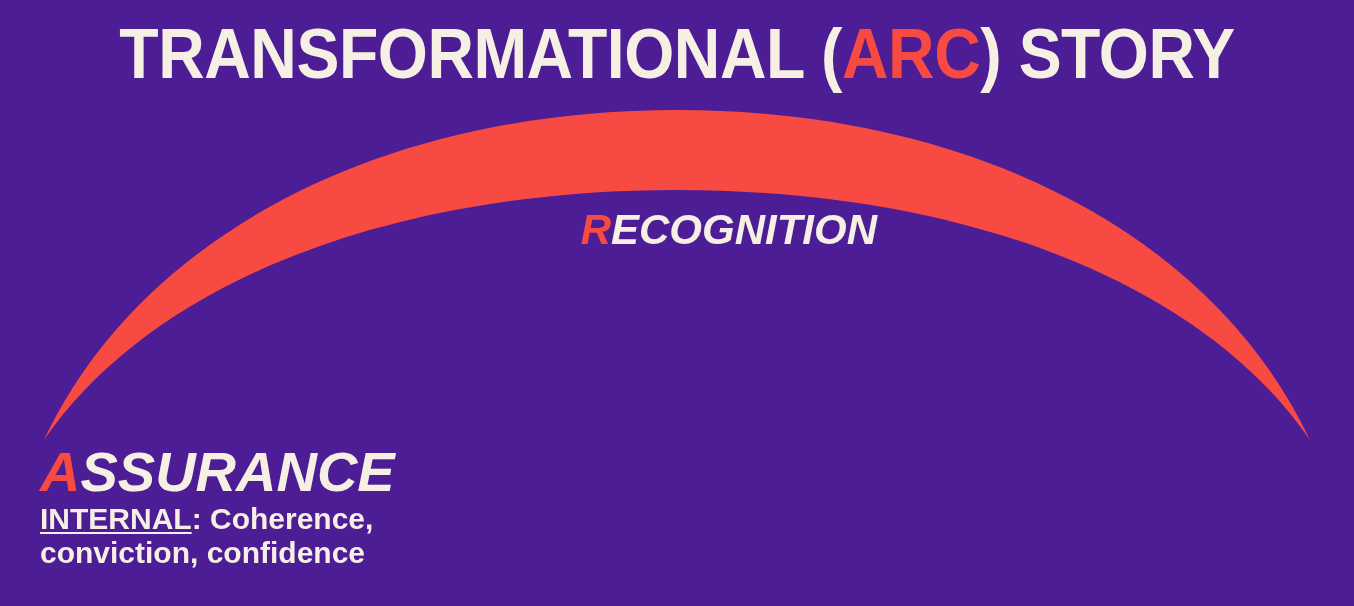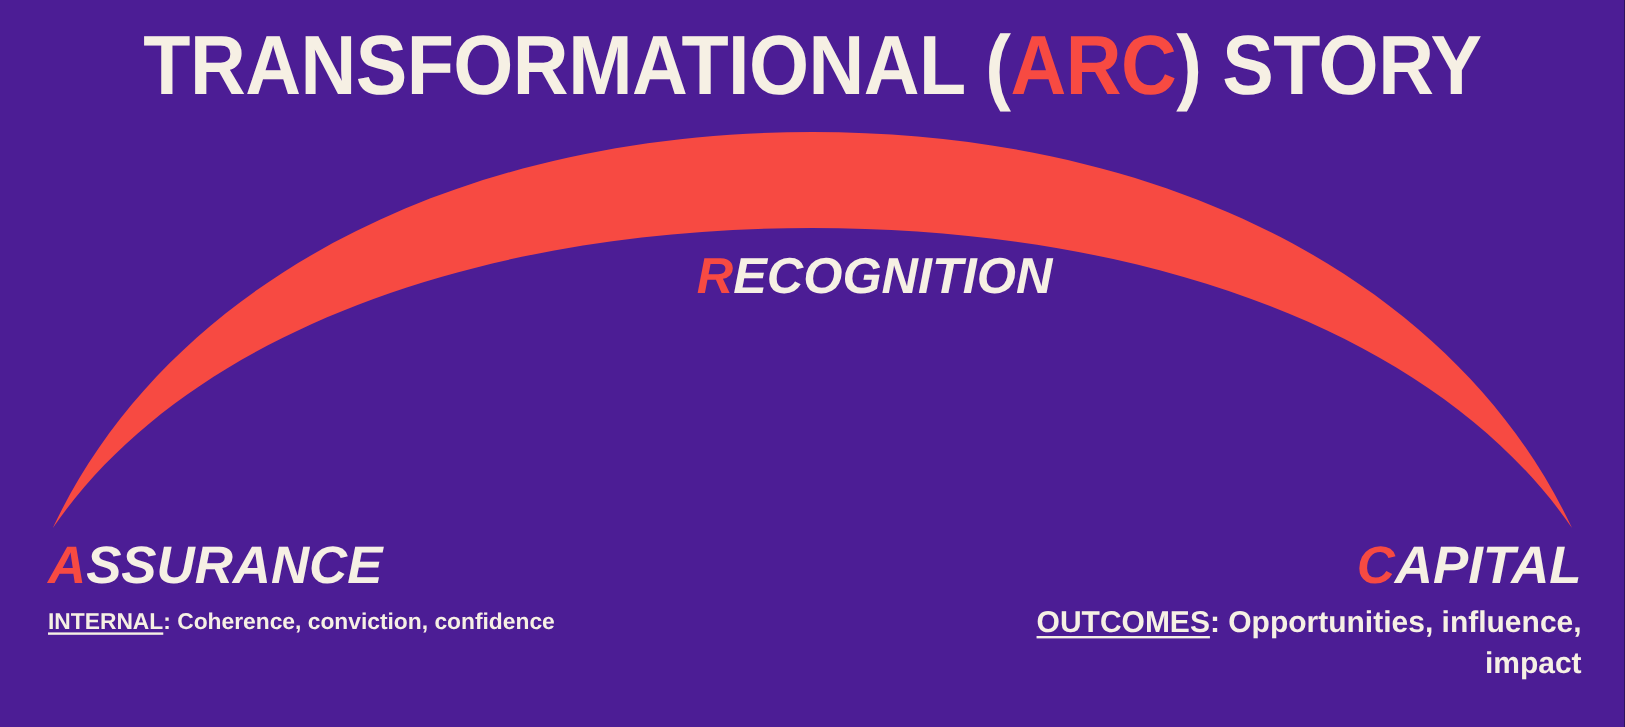--- a/index.html
+++ b/index.html
@@ -90,26 +90,26 @@
   }
 
   
   #stage-assurance {
     left: 40px;
     top: 448px;
     width: 470px;
     text-align: left;
   }
   #stage-assurance .stage-title {
-    font-size: 44px;
+    font-size: 56px;
     line-height: 48px;
   }
   #stage-assurance .stage-body {
     margin-top: 6px;
-    font-size: 19px;
+    font-size: 30px;
     line-height: 34px;
   }
 
   
   #stage-capital {
     left: 840px;
     top: 448px;
     width: 478px;
     text-align: right;
   }
@@ -143,18 +143,14 @@
 
   <div class="stage" id="stage-recognition">
     <div class="stage-title"><span class="accent">R</span><span>ECOGNITION</span></div>
   </div>
 
   <div class="stage" id="stage-assurance">
     <div class="stage-title"><span class="accent">A</span><span>SSURANCE</span></div>
     <div class="stage-body"><span class="tag">INTERNAL</span><span>: </span><span>Coherence, conviction, confidence</span></div>
   </div>
 
-  <div class="stage" id="stage-capital">
-    <div class="stage-title"><span class="accent">C</span><span>APITAL</span></div>
-    <div class="stage-body"><span class="tag">OUTCOMES</span><span>: </span><span>Opportunities, influence, impact</span></div>
-  </div>
 
 </div>
 
 </body></html>

